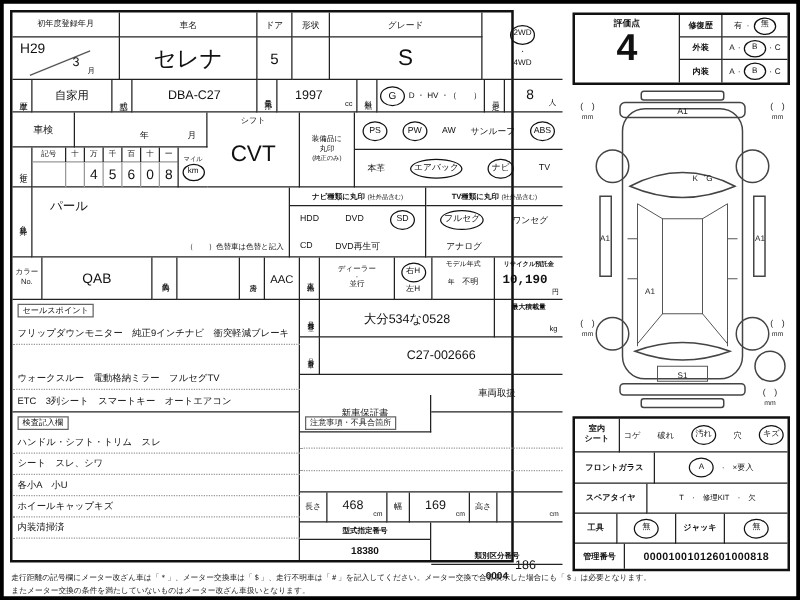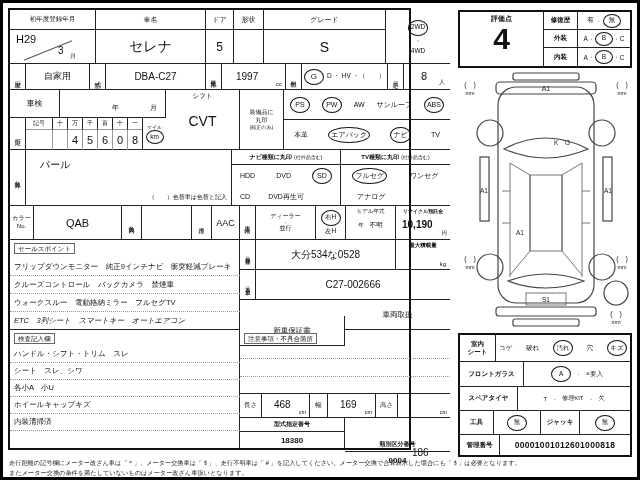--- a/index.html
+++ b/index.html
@@ -14,21 +14,21 @@
   .bl{border-left:1px solid #222;}
   .vl{writing-mode:vertical-rl;text-orientation:upright;letter-spacing:-1px;line-height:1;
       display:flex;align-items:center;justify-content:center;}
   .circ{display:inline-flex;align-items:center;justify-content:center;border:1.3px solid #111;
         border-radius:50%;min-width:14px;height:14px;padding:0 2px;line-height:1;}
   .circ.sm{min-width:12px;height:12px;}
   .boxlbl{display:inline-block;border:1px solid #666;font-size:6.5px;padding:1px 3px;background:#fff;line-height:1.1;}
   .dotbb{border-bottom:1px dotted #999;}
   .fs5{font-size:5px;}.fs55{font-size:5.5px;}.fs6{font-size:6px;}.fs65{font-size:6.5px;}
   .fs7{font-size:7px;}.fs75{font-size:7.5px;}.fs8{font-size:8px;}.fs9{font-size:9px;}
-  .fs10{font-size:10px;}.fs11{font-size:11px;}.fs12{font-size:12px;}.fs13{font-size:14px;}
+  .fs10{font-size:10px;}.fs11{font-size:11px;}.fs12{font-size:12px;}.fs13{font-size:18px;}
   .line{padding:0 4px;display:flex;align-items:center;font-size:7.5px;white-space:nowrap;overflow:hidden;}
   svg text{fill:#222;font-family:"Liberation Sans",sans-serif;}
   svg .shape{fill:none;stroke:#444;stroke-width:1.2;}
   svg .thin{fill:none;stroke:#555;stroke-width:0.8;}
 </style>
 </head>
 <body>
 
 <div id="sheet">
 
@@ -184,30 +184,29 @@
     </div>
     <div class="a br bb" style="left:336px;top:196px;width:50px;height:34px;">
       <div class="f fs55" style="margin-top:2px;">モデル年式</div>
       <div class="f fs65" style="margin-top:6px;gap:6px;">
         <span class="fs55">年</span>
         <span>不明</span>
       </div>
     </div>
     <div class="a bb" style="left:386px;top:196px;width:54px;height:34px;">
       <div class="f fs5" style="margin-top:2px;font-weight:bold;">リサイクル預託金</div>
-      <span class="a fs10" style="left:6px;top:13px;font-weight:bold;">10,190</span>
+      <span class="a fs10" style="left:6px;top:13px;font-weight:bold;font-family:Liberation Mono, monospace;">10,190</span>
       <span class="a fs55" style="right:3px;bottom:2px;">円</span>
     </div>
 
     <div class="a br bb" style="left:0;top:230px;width:230px;height:90px;">
       <span class="boxlbl a" style="left:4px;top:3px;">セールスポイント</span>
       <div class="a line dotbb" style="left:0;top:18px;width:230px;height:18px;">フリップダウンモニター　純正9インチナビ　衝突軽減ブレーキ</div>
-      <div class="a line dotbb" style="left:0;top:36px;width:230px;height:18px;">クルーズコントロール　バックカメラ　禁煙車</div>
       <div class="a line dotbb" style="left:0;top:54px;width:230px;height:18px;">ウォークスルー　電動格納ミラー　フルセグTV</div>
-      <div class="a line" style="left:0;top:72px;width:230px;height:18px;font-style:italic;">ETC　3列シート　スマートキー　オートエアコン</div>
+      <div class="a line" style="left:0;top:72px;width:230px;height:18px;">ETC　3列シート　スマートキー　オートエアコン</div>
     </div>
     <div class="a br bb vl fs55" style="left:230px;top:230px;width:16px;height:30px;">登録番号</div>
     <div class="a br bb f fs10" style="left:246px;top:230px;width:140px;height:30px;font-weight:500;">大分534な0528</div>
     <div class="a bb" style="left:386px;top:230px;width:54px;height:30px;">
       <div class="f fs55" style="margin-top:2px;font-weight:bold;">最大積載量</div>
       <span class="a fs6" style="right:4px;bottom:2px;">kg</span>
     </div>
     <div class="a br bb vl fs55" style="left:230px;top:260px;width:16px;height:30px;">車台番号</div>
     <div class="a bb f fs10" style="left:246px;top:260px;width:194px;height:30px;text-align:right;">C27-002666</div>
     <div class="a br bb f fs75" style="left:230px;top:306px;width:105px;height:30px;">新車保証書</div>

